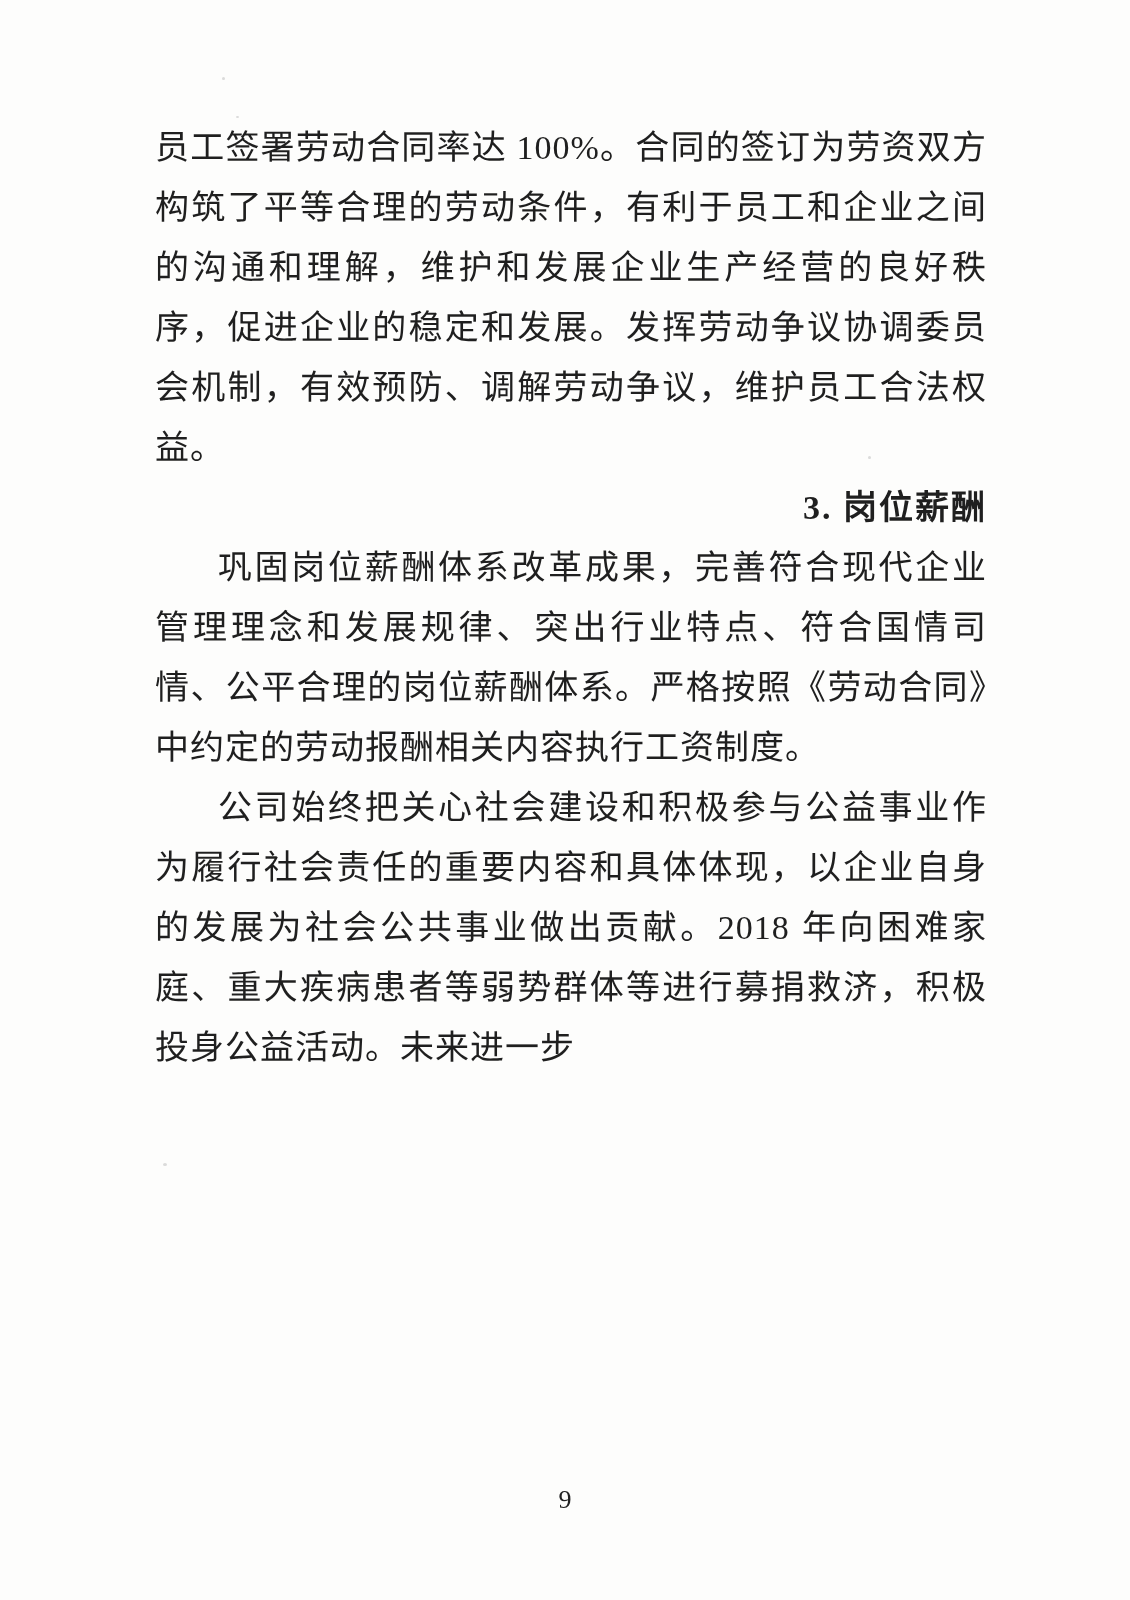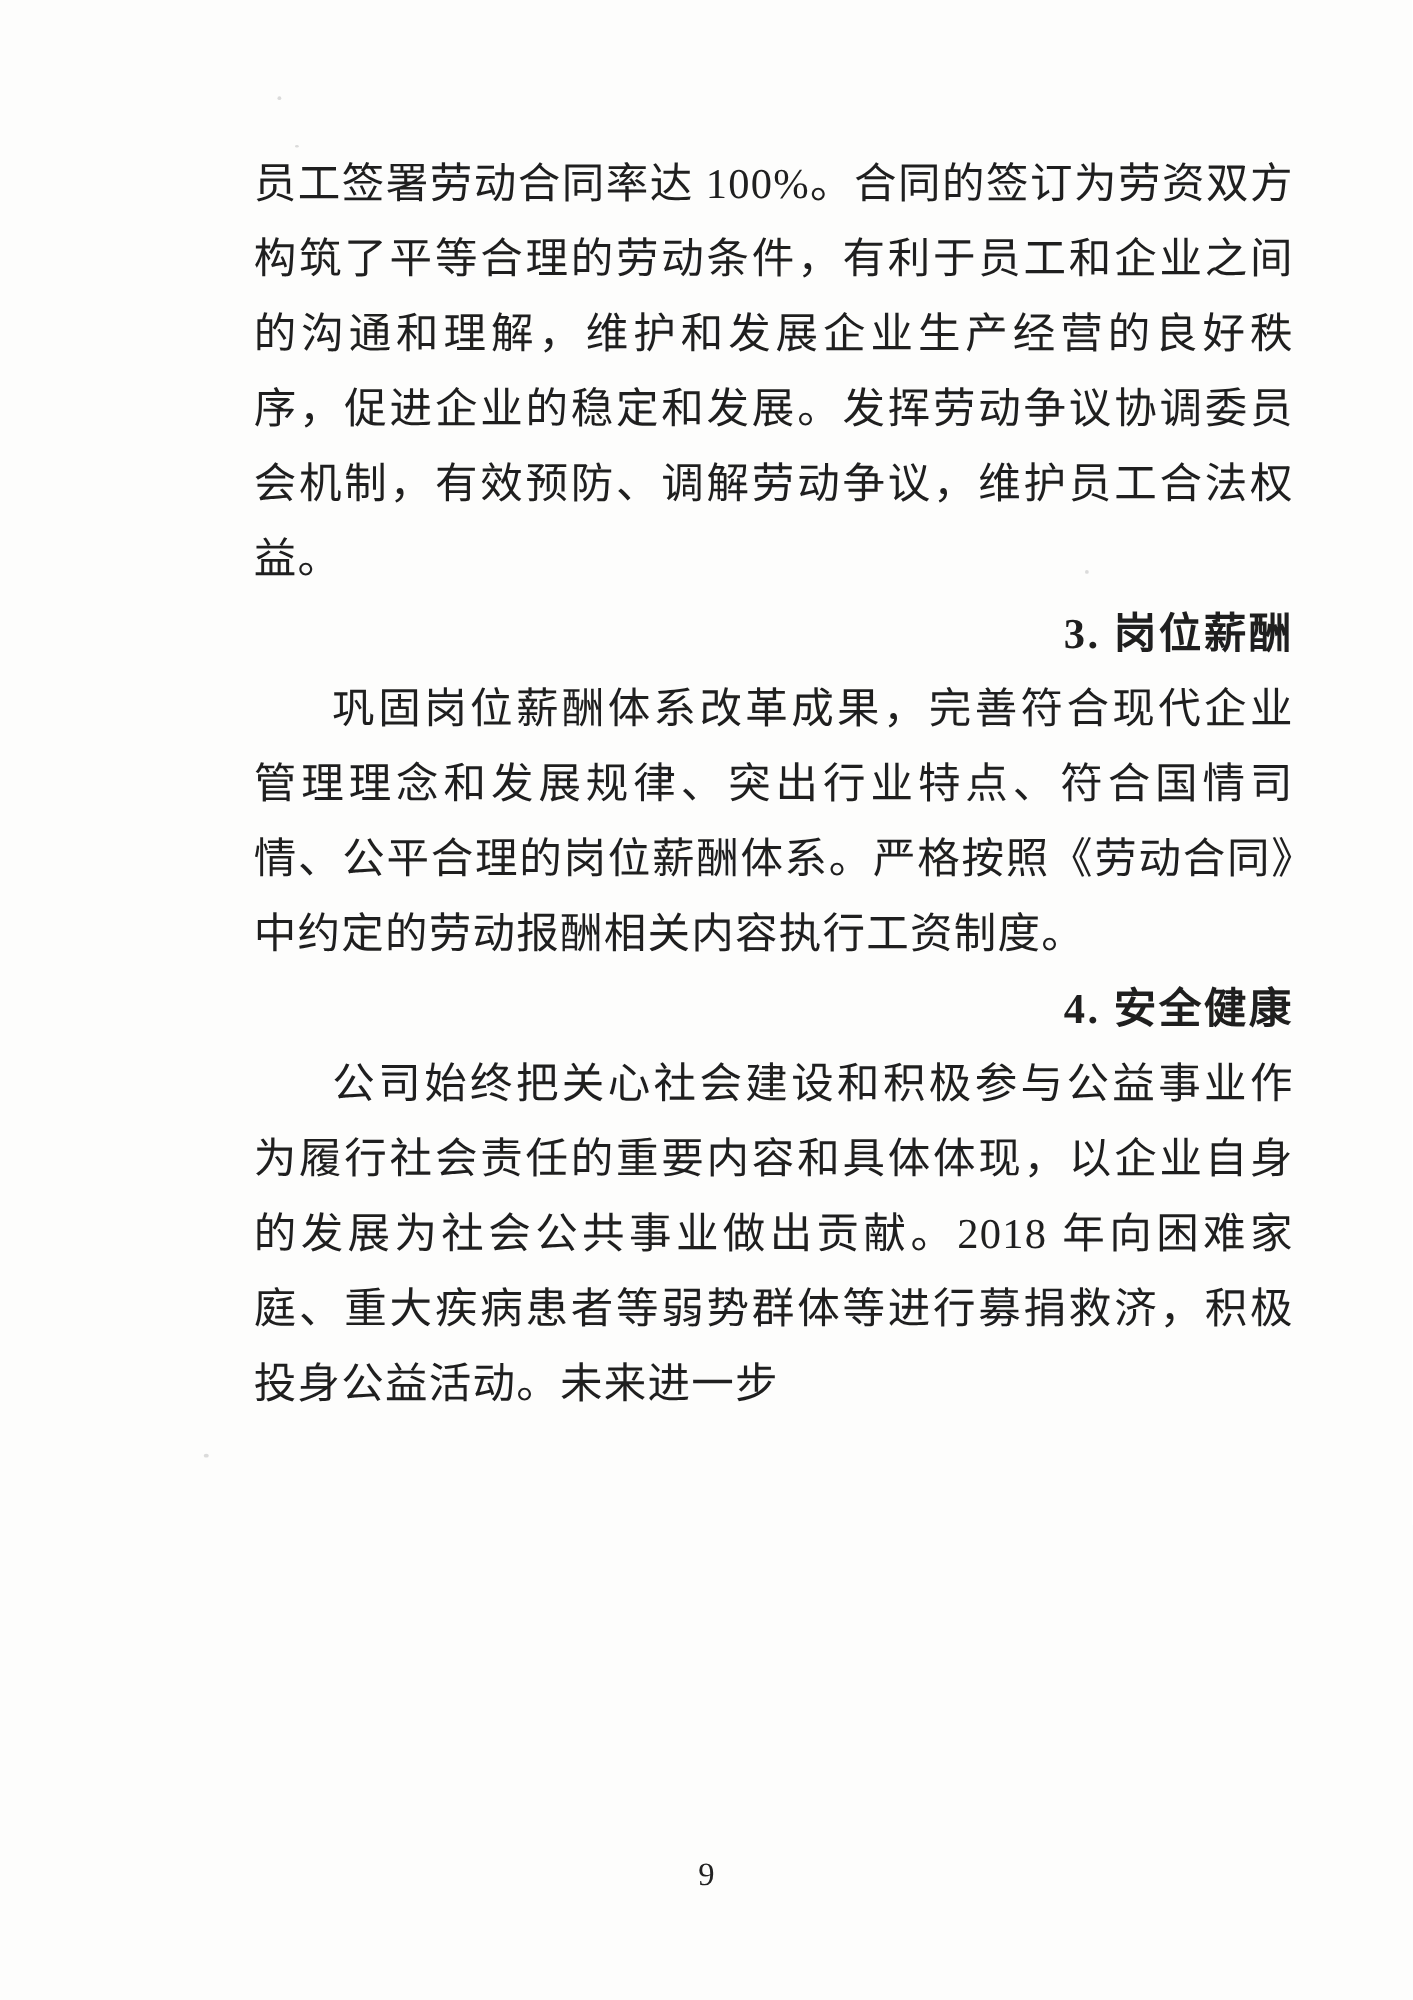--- a/index.html
+++ b/index.html
@@ -19,21 +19,20 @@
   .content {
     position: absolute;
     top: 118px;
     left: 155px;
     width: 832px;
     text-align: justify;
     text-justify: inter-character;
     font-size: 34px;
     line-height: 60px;
     letter-spacing: 1px;
-    margin-left: 48px;
   }
   .content p {
     margin: 0;
     padding: 0;
   }
   .content p.continuation {
     text-indent: 0;
   }
   .content p.body {
     text-indent: 1.85em;
@@ -72,20 +71,19 @@
 <div class="page">
   <span class="speck speck-1"></span>
   <span class="speck speck-2"></span>
   <span class="speck speck-3"></span>
   <span class="speck speck-4"></span>
 
   <main class="content">
       <p class="continuation">员工签署劳动合同率达 100%。合同的签订为劳资双方构筑了平等合理的劳动条件，有利于员工和企业之间的沟通和理解，维护和发展企业生产经营的良好秩序，促进企业的稳定和发展。发挥劳动争议协调委员会机制，有效预防、调解劳动争议，维护员工合法权益。</p>
       <p class="heading">3. 岗位薪酬</p>
       <p class="body">巩固岗位薪酬体系改革成果，完善符合现代企业管理理念和发展规律、突出行业特点、符合国情司情、公平合理的岗位薪酬体系。严格按照《劳动合同》中约定的劳动报酬相关内容执行工资制度。</p>
-      <p class="heading">4. 安全健康</p>
       <p class="body">公司始终把关心社会建设和积极参与公益事业作为履行社会责任的重要内容和具体体现，以企业自身的发展为社会公共事业做出贡献。2018 年向困难家庭、重大疾病患者等弱势群体等进行募捐救济，积极投身公益活动。未来进一步</p>
     </main>
 
   <footer class="page-footer">
     <span>9</span>
   </footer>
 </div>
 
 </body></html>

